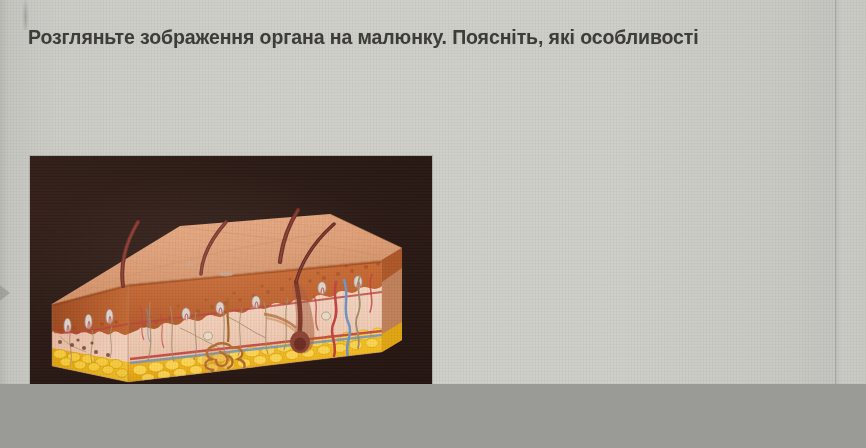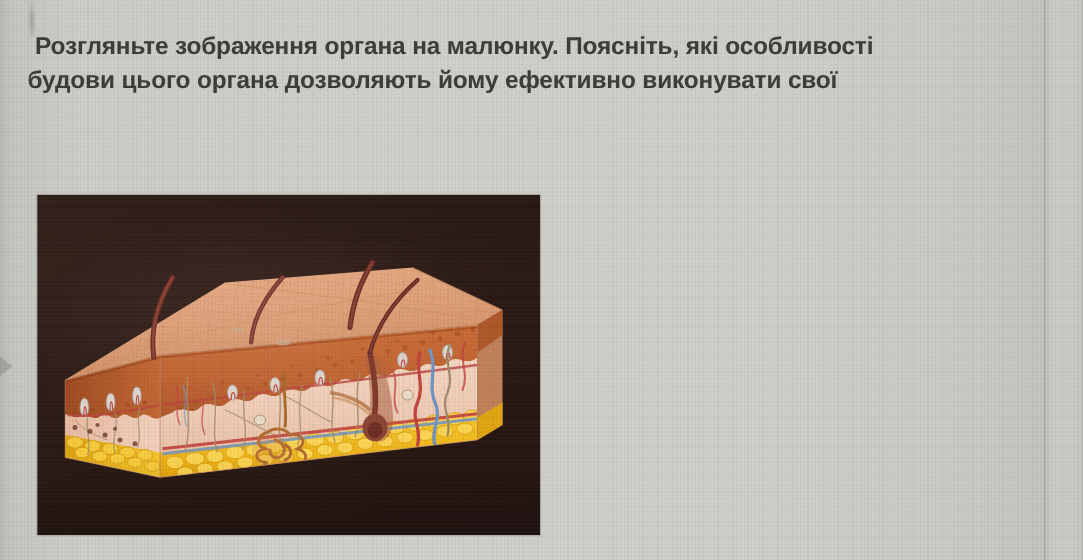--- a/index.html
+++ b/index.html
@@ -9,21 +9,21 @@
     background: #9a9a96;
   }
   body {
     font-family: "Liberation Sans", sans-serif;
   }
 
   
   #screen {
     position: relative;
     width: 866px;
-    height: 448px;
+    height: 384px;
     overflow: hidden;
     background: #c9c9c4;
   }
 
   
   #paper {
     position: absolute;
     inset: 0;
     background:
       linear-gradient(90deg,
@@ -150,21 +150,20 @@
 </style>
 </head>
 <body>
 
 <div id="screen">
 
   <div id="paper"></div>
 
   <div id="question">
     <span class="ln first">Розгляньте зображення органа на малюнку. Поясніть, які особливості</span>
-    <span class="ln">будови цього органа дозволяють йому ефективно виконувати свої</span>
   </div>
 
   <div id="figure">
     <div id="fig-inner"></div>
 
     <svg class="fig-svg" viewBox="0 0 402 272" preserveAspectRatio="none">
       <defs>
 
         <linearGradient id="gTop" x1="0" y1="0" x2="0.35" y2="1">
           <stop offset="0" stop-color="#e9ad86"></stop>

